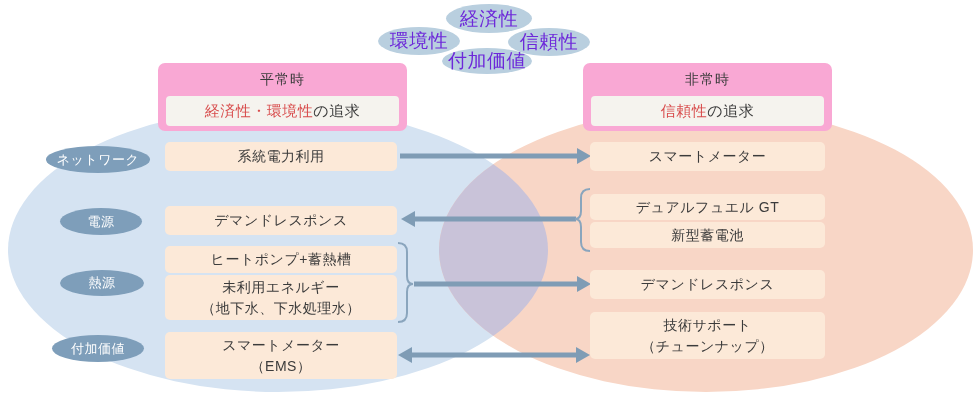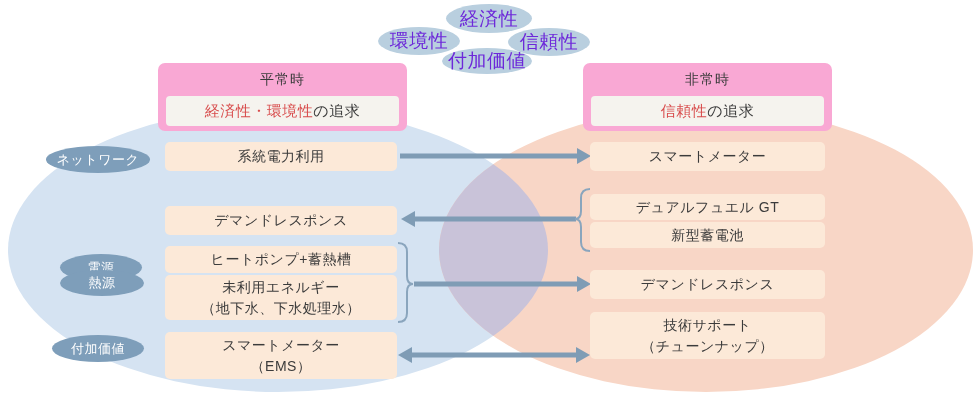--- a/index.html
+++ b/index.html
@@ -109,21 +109,21 @@
 
 <div class="abs header-card" style="left:583px;top:63px;">
   <div class="header-title">非常時</div>
   <div class="header-goal">
     <span class="goal-highlight">信頼性</span>
       <span class="goal-suffix">の追求</span>
   </div>
 </div>
 
 <div class="abs pill" style="left:46px;top:146px;width:104px;height:27px;">ネットワーク</div>
-<div class="abs pill" style="left:60px;top:208px;width:82px;height:27px;margin-top:46px;">電源</div>
+<div class="abs pill" style="left:60px;top:208px;width:82px;height:27px;">電源</div>
 <div class="abs pill" style="left:60px;top:270px;width:84px;height:26px;">熱源</div>
 <div class="abs pill" style="left:52px;top:335px;width:92px;height:27px;">付加価値</div>
 
 <div class="abs item-box w-left" style="top:142px;height:29px;">系統電力利用</div>
 <div class="abs item-box w-left" style="top:206px;height:29px;">デマンドレスポンス</div>
 <div class="abs item-box w-left" style="top:246px;height:27px;">ヒートポンプ+蓄熱槽</div>
 <div class="abs item-box w-left" style="top:275px;height:45px;">未利用エネルギー
 （地下水、下水処理水）</div>
 <div class="abs item-box w-left" style="top:332px;height:47px;">スマートメーター
 （EMS）</div>

